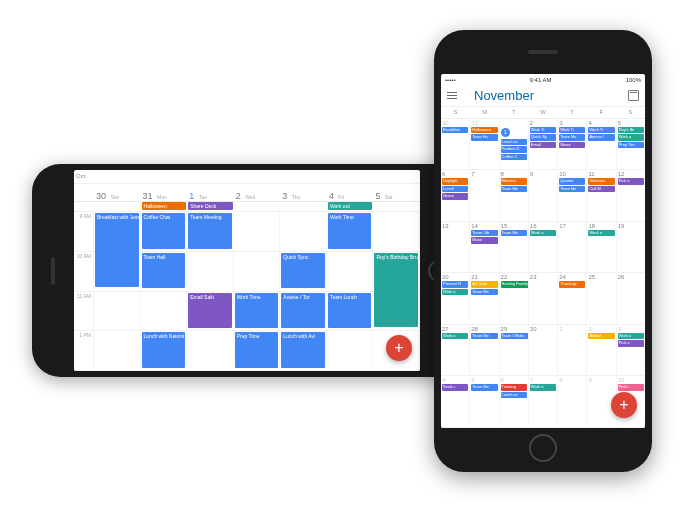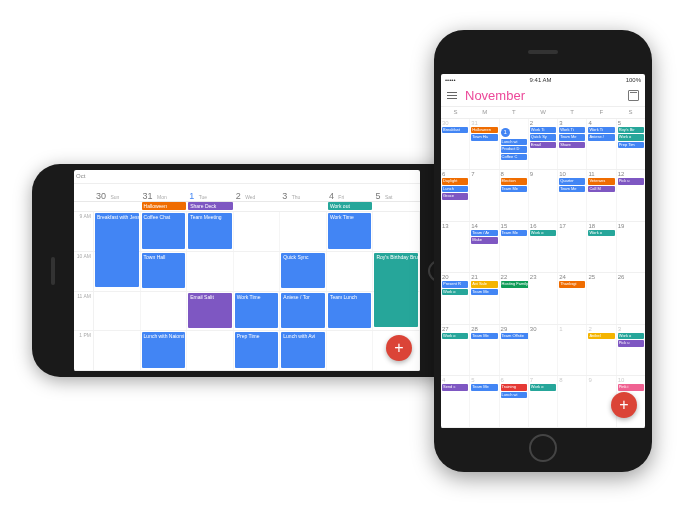--- a/index.html
+++ b/index.html
@@ -36,21 +36,21 @@
 .c-pk{background:#f06292}
 .fab{position:absolute;right:8px;bottom:10px;width:26px;height:26px;background:#db4437;border-radius:50%;box-shadow:0 2px 5px rgba(0,0,0,.3);display:flex;align-items:center;justify-content:center;color:#fff;font-size:16px;font-weight:300}
 
 
 .phone-p{position:absolute;left:434px;top:30px;width:218px;height:442px;background:#1a1a1a;border-radius:30px;box-shadow:0 6px 22px rgba(0,0,0,.4)}
 .phone-p .spk{position:absolute;top:20px;left:50%;transform:translateX(-50%);width:30px;height:4px;background:#333;border-radius:2px}
 .phone-p .home{position:absolute;bottom:10px;left:50%;transform:translateX(-50%);width:28px;height:28px;border:2px solid #444;border-radius:50%}
 .phone-p .screen{position:absolute;top:44px;left:7px;right:7px;bottom:44px;background:#fff;border-radius:2px;overflow:hidden}
 .sb{height:11px;display:flex;justify-content:space-between;align-items:center;padding:0 4px;font-size:6px;color:#333}
 .hp{height:22px;display:flex;align-items:center;padding:0 6px;border-bottom:1px solid #eee}
-.hp .mn{font-size:13px;font-weight:400;color:#ec4899;margin-left:8px}
+.hp .mn{font-size:13px;font-weight:400;color:#0369a1;margin-left:17px}
 .ham{display:flex;flex-direction:column;gap:2px}
 .ham span{width:10px;height:1px;background:#666}
 .calico{margin-left:auto;width:11px;height:11px;border:1px solid #777;border-radius:1px;position:relative}
 .calico:before{content:"";position:absolute;top:1px;left:1px;right:1px;height:1px;background:#777}
 .wd{display:flex;height:12px;border-bottom:1px solid #eee}
 .wd span{flex:1;text-align:center;font-size:6px;color:#999;padding-top:2px}
 .mgrid{height:calc(100% - 45px)}
 .wk{display:flex;height:16.66%;border-bottom:1px solid #f0f0f0}
 .dcell{flex:1;border-right:1px solid #f5f5f5;padding:1px;overflow:hidden;position:relative}
 .dcell:last-child{border-right:none}

